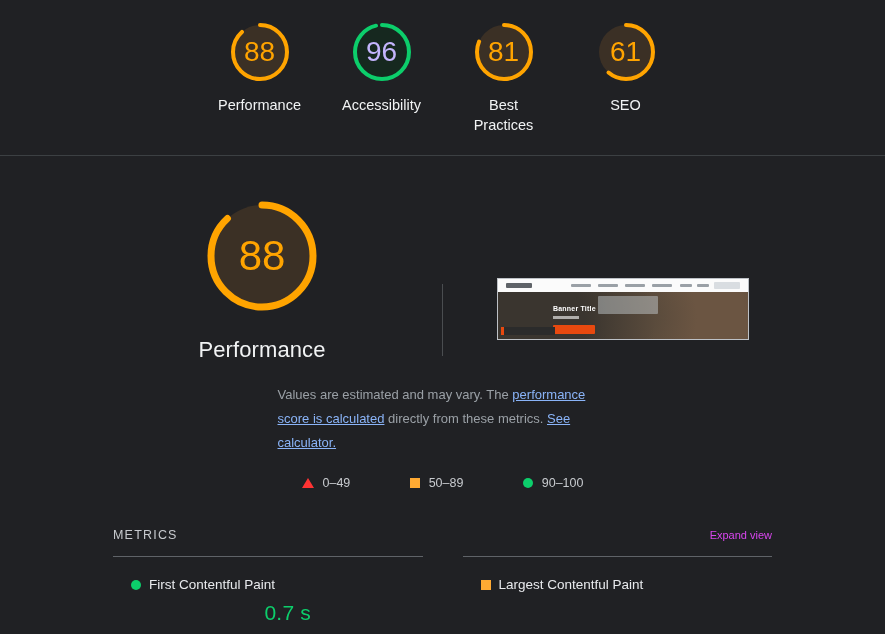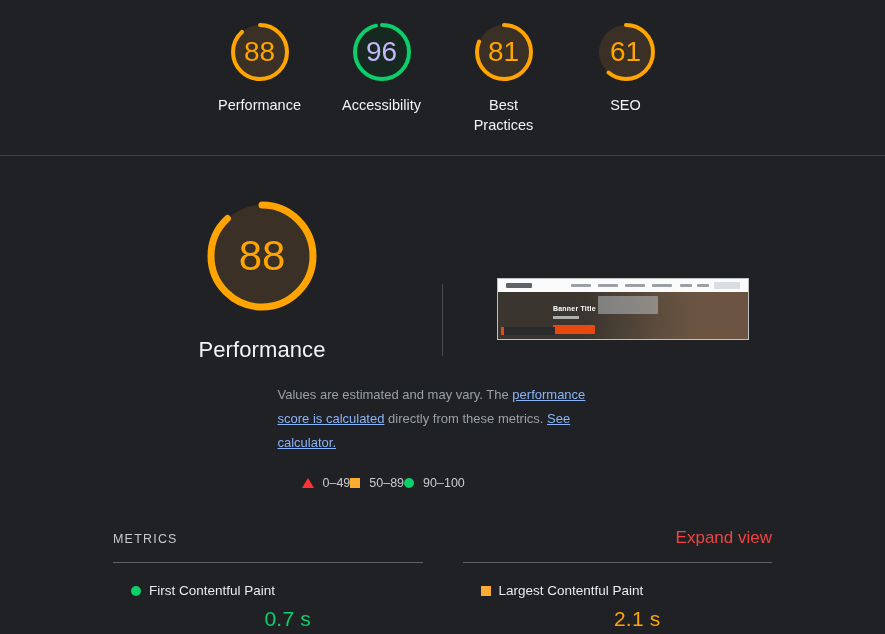--- a/index.html
+++ b/index.html
@@ -198,20 +198,21 @@
   }
   .desc a {
     color: #8ab4f8;
     text-decoration: underline;
   }
 
   .legend {
     margin: 21px auto 0;
     width: 330px;
     display: flex;
+    justify-content: space-between;
     padding: 0 24px;
   }
   .legend-item {
     display: flex;
     align-items: center;
     gap: 9px;
     font-size: 12.5px;
     color: #c7cace;
   }
   .shape-fail {
@@ -231,22 +232,22 @@
     display: flex;
     align-items: baseline;
     justify-content: space-between;
   }
   .metrics-title {
     font-size: 12.5px;
     letter-spacing: 1.2px;
     color: #c7cace;
   }
   .expand-view {
-    font-size: 17px;
-    color: #ef4444;
+    font-size: 11px;
+    color: #d946ef;
     cursor: pointer;
   }
   .metrics-grid {
     margin-top: 14px;
     display: grid;
     grid-template-columns: 1fr 1fr;
     column-gap: 40px;
   }
   .metric-cell {
     border-top: 1px solid #5f6368;
@@ -402,21 +403,20 @@
           <span class="metric-name">First Contentful Paint</span>
         </div>
         <div class="metric-value v-pass">0.7 s</div>
       </div>
 
       <div class="metric-cell">
         <div class="metric-row">
           <span class="shape-avg"></span>
           <span class="metric-name">Largest Contentful Paint</span>
         </div>
-        <div class="metric-value v-avg">2.1 s</div>
       </div>
 
       <div class="metric-cell"></div>
       <div class="metric-cell"></div>
 
     </div>
   </div>
 
 </div>
 

